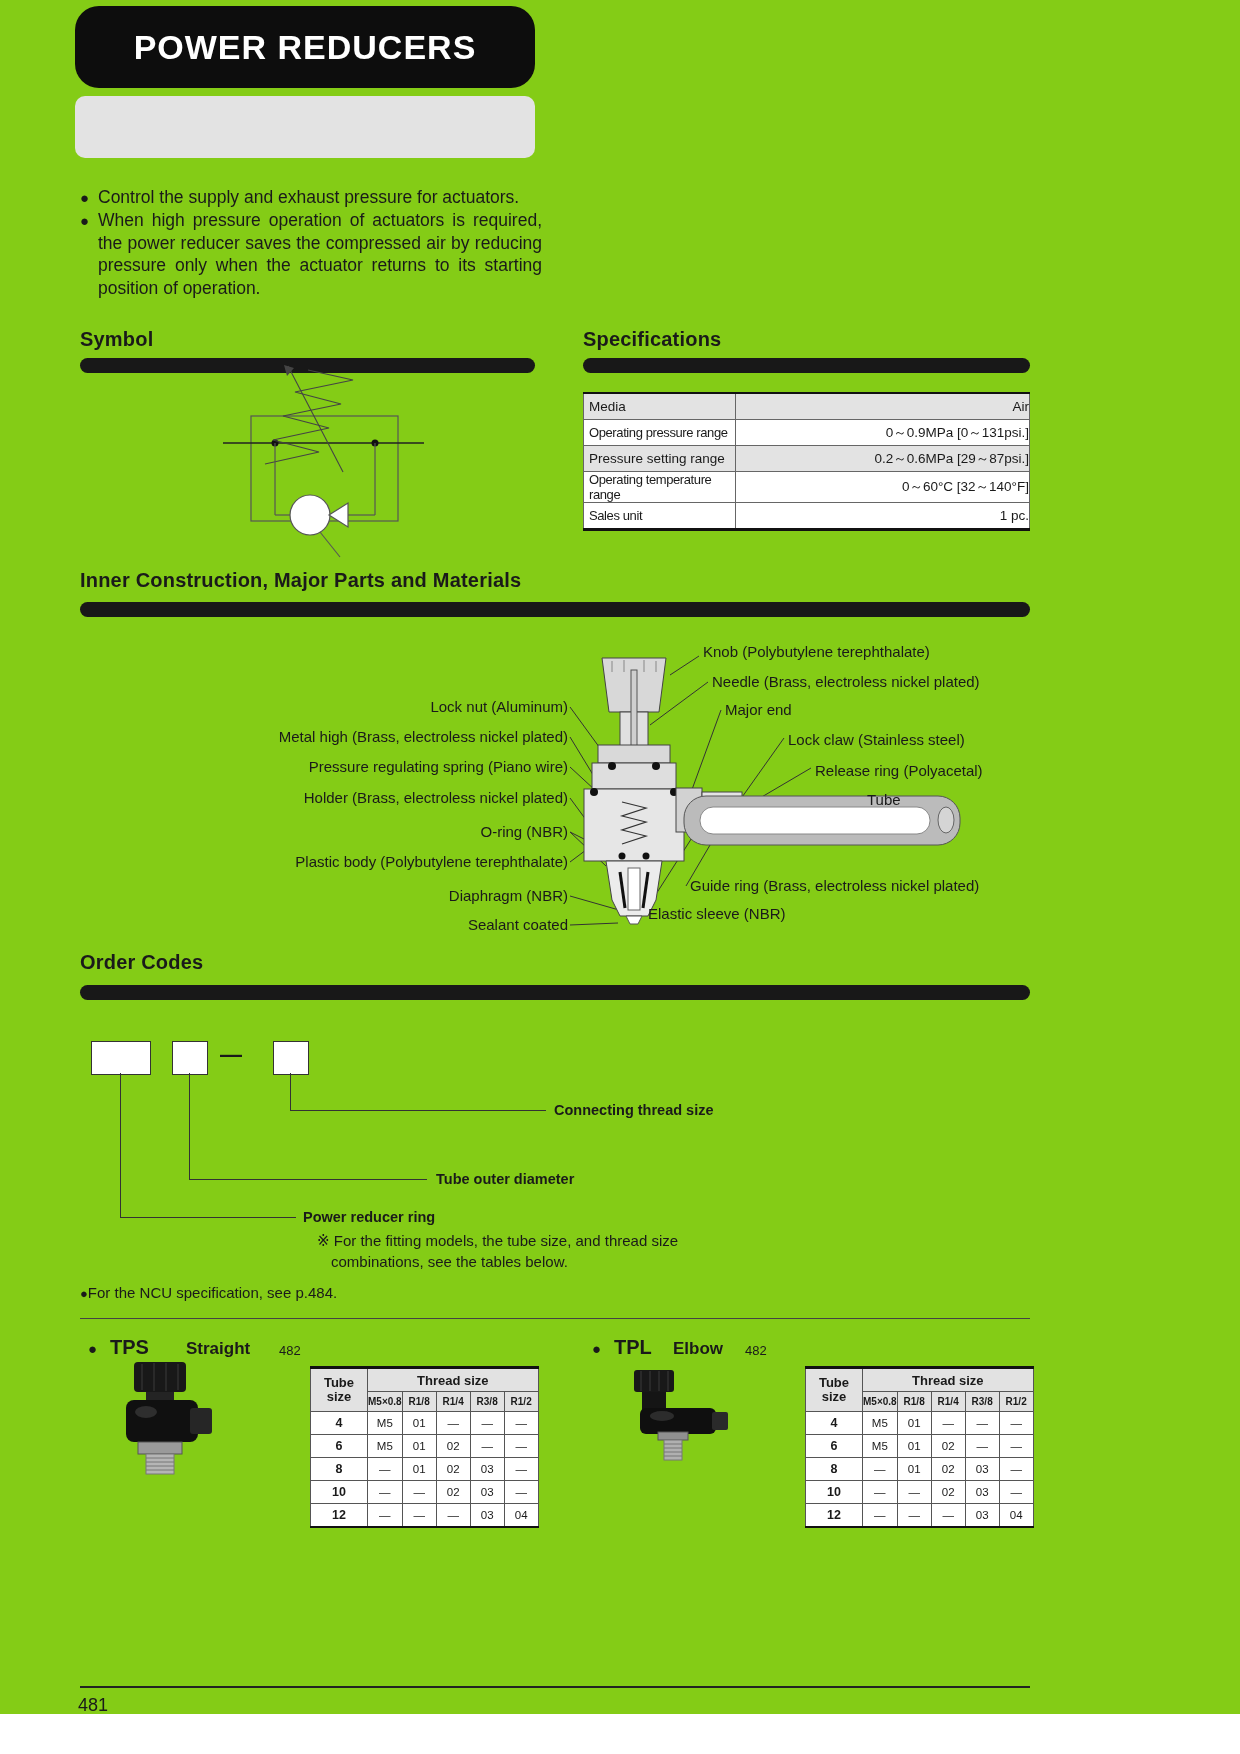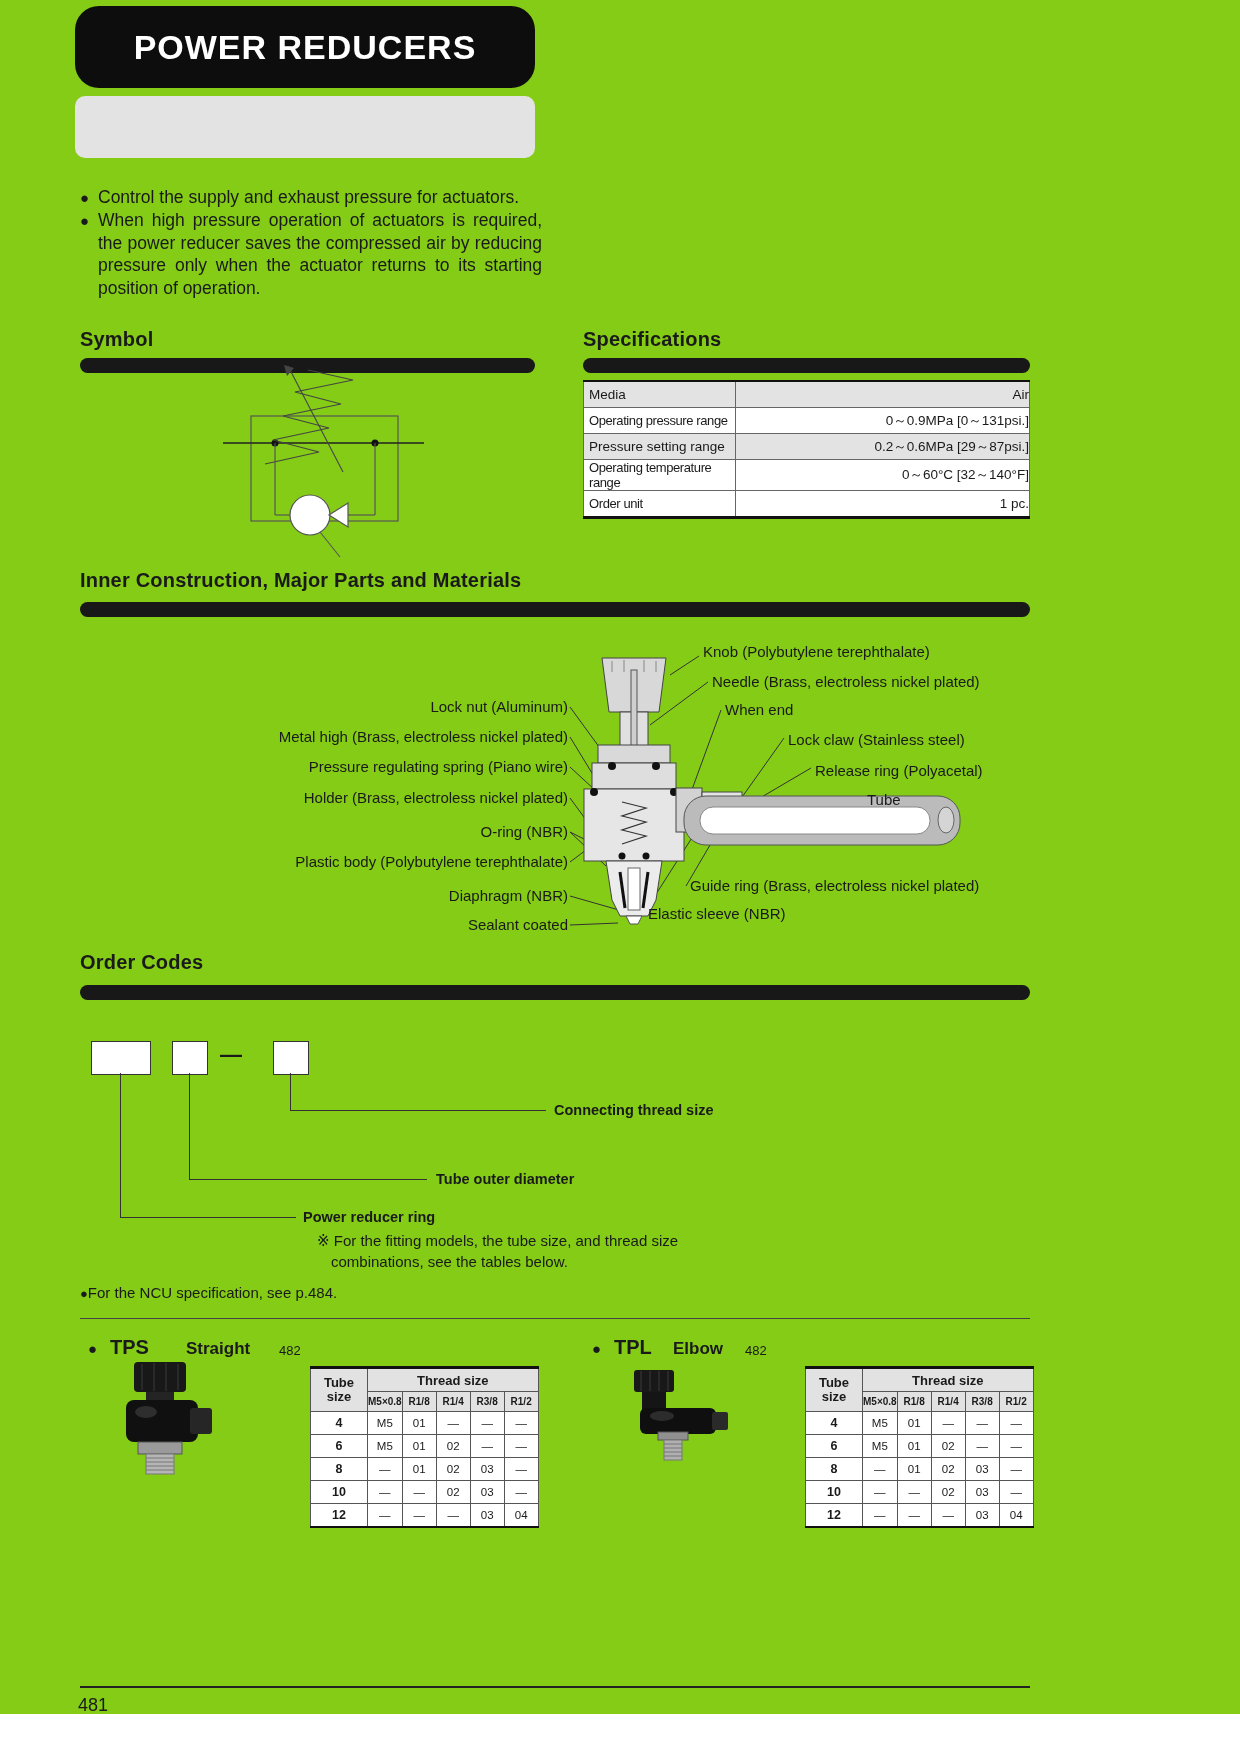--- a/index.html
+++ b/index.html
@@ -17,21 +17,21 @@
   .bullets{left:80px;top:186px;width:462px;font-size:17.5px;line-height:1.3;}
   .brow{display:flex;}
   .bmark{width:18px;flex:none;font-size:15px;padding-top:2px;}
   .btext{text-align:justify;}
 
   
   .h{font-size:20px;font-weight:bold;letter-spacing:.2px;}
   .bar{height:15px;background:#181818;border-radius:8px;}
 
   
-  .spec{left:583px;top:380px;width:447px;border-collapse:collapse;background:#fff;
+  .spec{left:583px;top:392px;width:447px;border-collapse:collapse;background:#fff;
         border-top:2px solid #111;}
   .spec td{border:1px solid #666;height:25px;font-size:13.5px;padding:0;}
   .spec tr:last-child td{border-bottom:3px solid #111;}
   .spec td.l{width:146px;padding-left:5px;}
   .spec td.cond{font-size:13px;letter-spacing:-.4px;}
   .spec td.v{text-align:right;}
   .spec tr.g{background:#e3e3e3;}
 
   
   .clab{position:absolute;font-size:15px;white-space:nowrap;}
@@ -122,21 +122,21 @@
     </tr>
     <tr class="g">
       <td class="l">Pressure setting range</td>
       <td class="v">0.2～0.6MPa [29～87psi.]</td>
     </tr>
     <tr>
       <td class="l cond">Operating temperature range</td>
       <td class="v">0～60°C [32～140°F]</td>
     </tr>
     <tr>
-      <td class="l cond">Order unit</td>
+      <td class="l cond">Sales unit</td>
       <td class="v">1 pc.</td>
     </tr>
   </tbody>
     </table>
 
   <div class="abs h" style="left:80px;top:569px;">Inner Construction, Major Parts and Materials</div>
   <div class="abs bar" style="left:80px;top:602px;width:950px;"></div>
 
   <svg class="abs" style="left:80px;top:560px;" width="950" height="380" viewBox="0 0 950 380">
 
@@ -197,21 +197,21 @@
   <div class="clab r" style="right:672px;top:728px;">Metal high (Brass, electroless nickel plated)</div>
   <div class="clab r" style="right:672px;top:758px;">Pressure regulating spring  (Piano wire)</div>
   <div class="clab r" style="right:672px;top:789px;">Holder  (Brass, electroless nickel plated)</div>
   <div class="clab r" style="right:672px;top:823px;">O-ring  (NBR)</div>
   <div class="clab r" style="right:672px;top:853px;">Plastic body  (Polybutylene terephthalate)</div>
   <div class="clab r" style="right:672px;top:887px;">Diaphragm (NBR)</div>
   <div class="clab r" style="right:672px;top:916px;">Sealant coated</div>
 
   <div class="clab" style="left:703px;top:643px;">Knob (Polybutylene terephthalate)</div>
   <div class="clab" style="left:712px;top:673px;">Needle (Brass, electroless nickel plated)</div>
-  <div class="clab" style="left:725px;top:701px;">When end</div>
+  <div class="clab" style="left:725px;top:701px;">Major end</div>
   <div class="clab" style="left:788px;top:731px;">Lock claw (Stainless steel)</div>
   <div class="clab" style="left:815px;top:762px;">Release ring  (Polyacetal)</div>
   <div class="clab" style="left:867px;top:791px;">Tube</div>
   <div class="clab" style="left:690px;top:877px;">Guide ring (Brass, electroless nickel plated)</div>
   <div class="clab" style="left:648px;top:905px;">Elastic sleeve (NBR)</div>
 
   <div class="abs h" style="left:80px;top:951px;">Order Codes</div>
   <div class="abs bar" style="left:80px;top:985px;width:950px;"></div>
 
   <div class="abs obox" style="left:91px;top:1041px;width:58px;height:32px;"></div>

